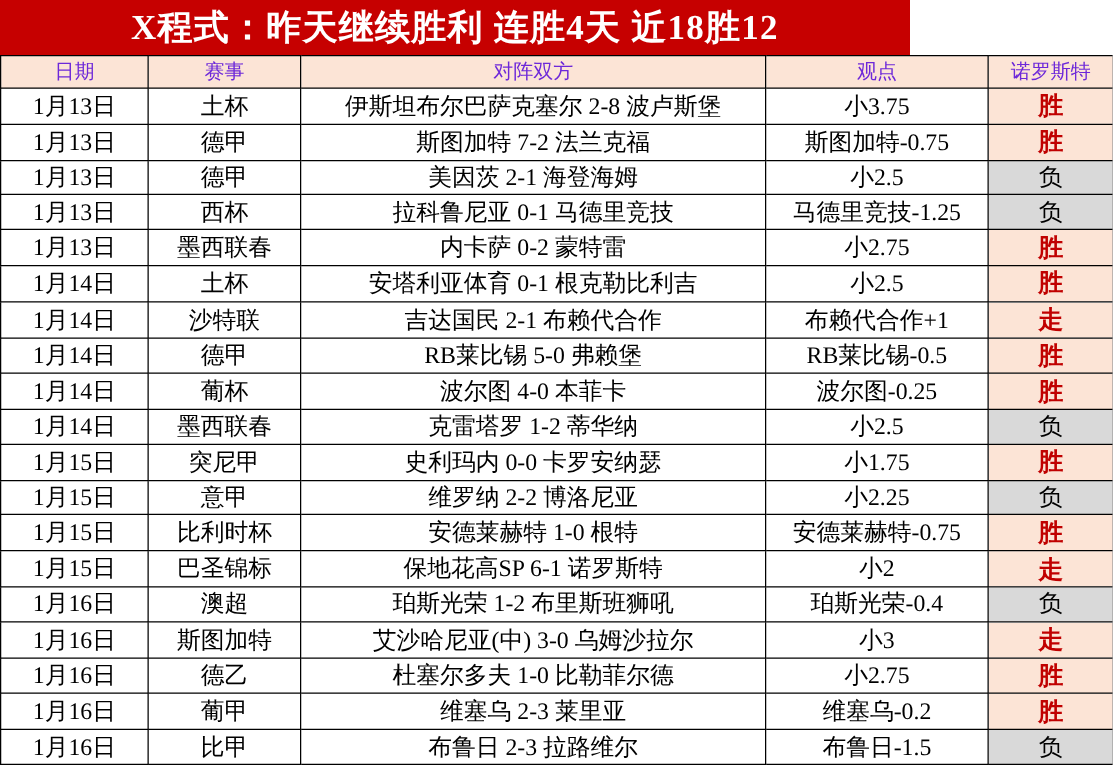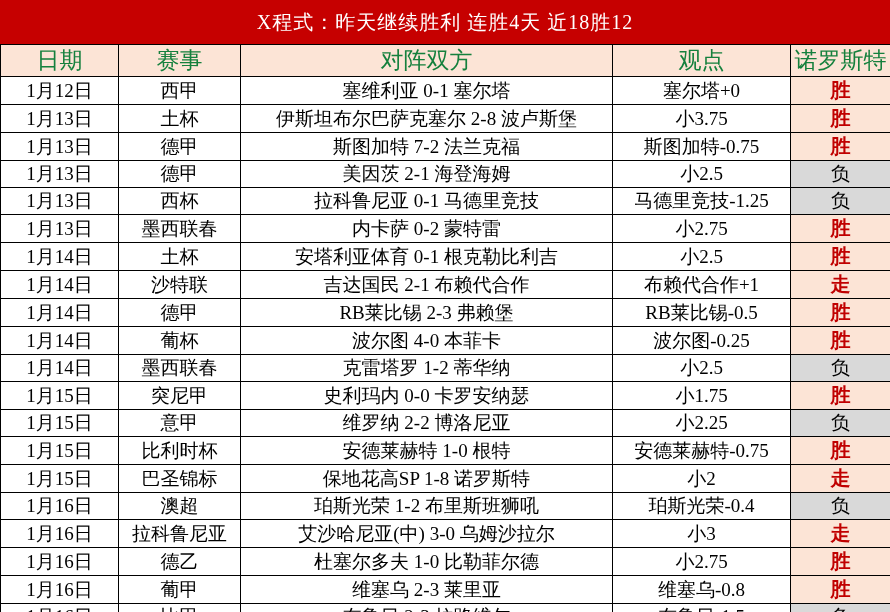--- a/index.html
+++ b/index.html
@@ -11,35 +11,35 @@
     --loss-text:#000000;
     --border:#000000;
   }
   *{box-sizing:border-box;}
   html,body{margin:0;padding:0;}
   body{
     width:890px;height:612px;background:#fff;
     font-family:"Liberation Serif","DejaVu Serif",serif;
   }
   .banner{
-    width:890px;height:44px;background:var(--banner-bg);
+    width:728px;height:44px;background:var(--banner-bg);
     display:flex;align-items:center;justify-content:center;
-    color:#ffffff;font-size:20px;font-weight:normal;letter-spacing:1px;
+    color:#ffffff;font-size:28px;font-weight:bold;letter-spacing:1px;
   }
   table.picks{
     width:890px;height:568px;border-collapse:collapse;table-layout:fixed;
   }
   th,td{
     border:1px solid var(--border);
     text-align:center;vertical-align:middle;
     padding:0 1px;overflow:hidden;white-space:nowrap;
   }
   th{
     background:var(--header-bg);
-    font-size:23px;font-weight:normal;height:26px;color:#15803d;margin-left:20px;
+    font-size:16px;font-weight:normal;height:26px;color:#6d28d9;margin-left:20px;
   }
   td{font-size:19px;color:#000;background:#fff;}
   td.res-win{background:var(--win-bg);color:var(--win-text);font-weight:bold;font-size:20px;}
   td.res-loss{background:var(--loss-bg);color:var(--loss-text);font-weight:normal;}
 </style>
 </head>
 <body>
 
 <div class="banner">
   <span>X程式：昨天继续胜利 连胜4天 近18胜12</span>
@@ -57,27 +57,20 @@
     <tr>
       <th>日期</th>
       <th>赛事</th>
       <th>对阵双方</th>
       <th>观点</th>
       <th>诺罗斯特</th>
     </tr>
   </thead>
   <tbody id="table-body">
       <tr>
-        <td>1月12日</td>
-        <td>西甲</td>
-        <td>塞维利亚 0-1 塞尔塔</td>
-        <td>塞尔塔+0</td>
-        <td class="res-win">胜</td>
-      </tr>
-      <tr>
         <td>1月13日</td>
         <td>土杯</td>
         <td>伊斯坦布尔巴萨克塞尔 2-8 波卢斯堡</td>
         <td>小3.75</td>
         <td class="res-win">胜</td>
       </tr>
       <tr>
         <td>1月13日</td>
         <td>德甲</td>
         <td>斯图加特 7-2 法兰克福</td>
@@ -115,21 +108,21 @@
       <tr>
         <td>1月14日</td>
         <td>沙特联</td>
         <td>吉达国民 2-1 布赖代合作</td>
         <td>布赖代合作+1</td>
         <td class="res-win">走</td>
       </tr>
       <tr>
         <td>1月14日</td>
         <td>德甲</td>
-        <td>RB莱比锡 2-3 弗赖堡</td>
+        <td>RB莱比锡 5-0 弗赖堡</td>
         <td>RB莱比锡-0.5</td>
         <td class="res-win">胜</td>
       </tr>
       <tr>
         <td>1月14日</td>
         <td>葡杯</td>
         <td>波尔图 4-0 本菲卡</td>
         <td>波尔图-0.25</td>
         <td class="res-win">胜</td>
       </tr>
@@ -157,50 +150,50 @@
       <tr>
         <td>1月15日</td>
         <td>比利时杯</td>
         <td>安德莱赫特 1-0 根特</td>
         <td>安德莱赫特-0.75</td>
         <td class="res-win">胜</td>
       </tr>
       <tr>
         <td>1月15日</td>
         <td>巴圣锦标</td>
-        <td>保地花高SP 1-8 诺罗斯特</td>
+        <td>保地花高SP 6-1 诺罗斯特</td>
         <td>小2</td>
         <td class="res-win">走</td>
       </tr>
       <tr>
         <td>1月16日</td>
         <td>澳超</td>
         <td>珀斯光荣 1-2 布里斯班狮吼</td>
         <td>珀斯光荣-0.4</td>
         <td class="res-loss">负</td>
       </tr>
       <tr>
         <td>1月16日</td>
-        <td>拉科鲁尼亚</td>
+        <td>斯图加特</td>
         <td>艾沙哈尼亚(中) 3-0 乌姆沙拉尔</td>
         <td>小3</td>
         <td class="res-win">走</td>
       </tr>
       <tr>
         <td>1月16日</td>
         <td>德乙</td>
         <td>杜塞尔多夫 1-0 比勒菲尔德</td>
         <td>小2.75</td>
         <td class="res-win">胜</td>
       </tr>
       <tr>
         <td>1月16日</td>
         <td>葡甲</td>
         <td>维塞乌 2-3 莱里亚</td>
-        <td>维塞乌-0.8</td>
+        <td>维塞乌-0.2</td>
         <td class="res-win">胜</td>
       </tr>
       <tr>
         <td>1月16日</td>
         <td>比甲</td>
         <td>布鲁日 2-3 拉路维尔</td>
         <td>布鲁日-1.5</td>
         <td class="res-loss">负</td>
       </tr>
     </tbody>

